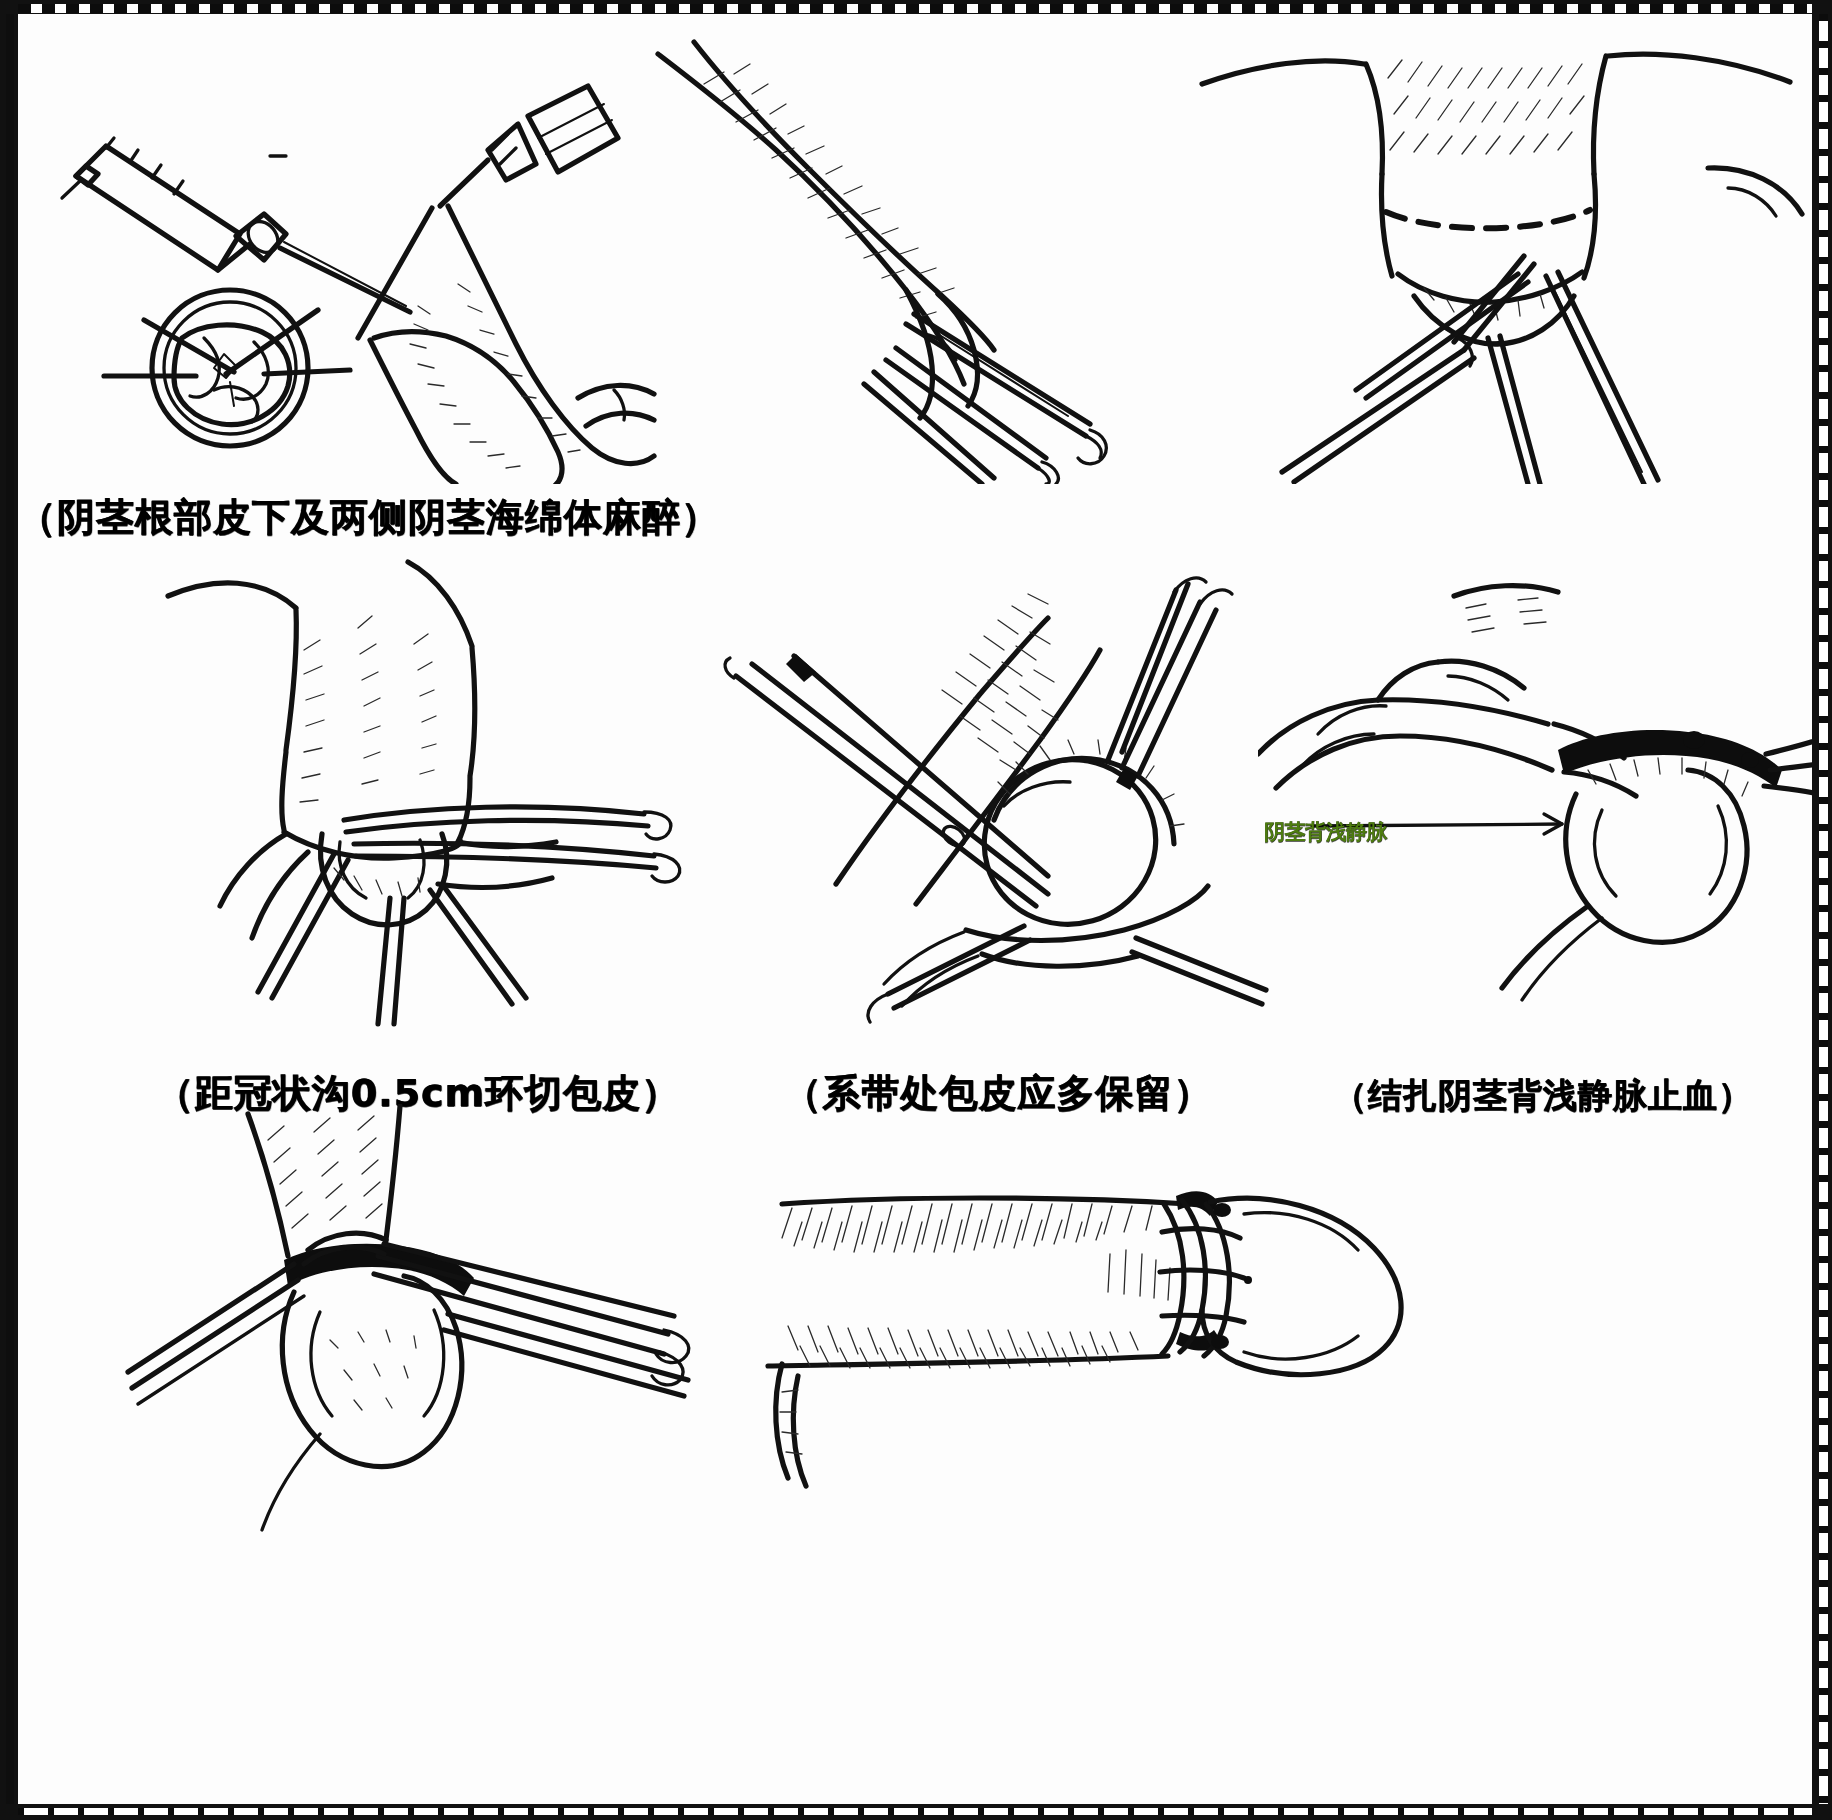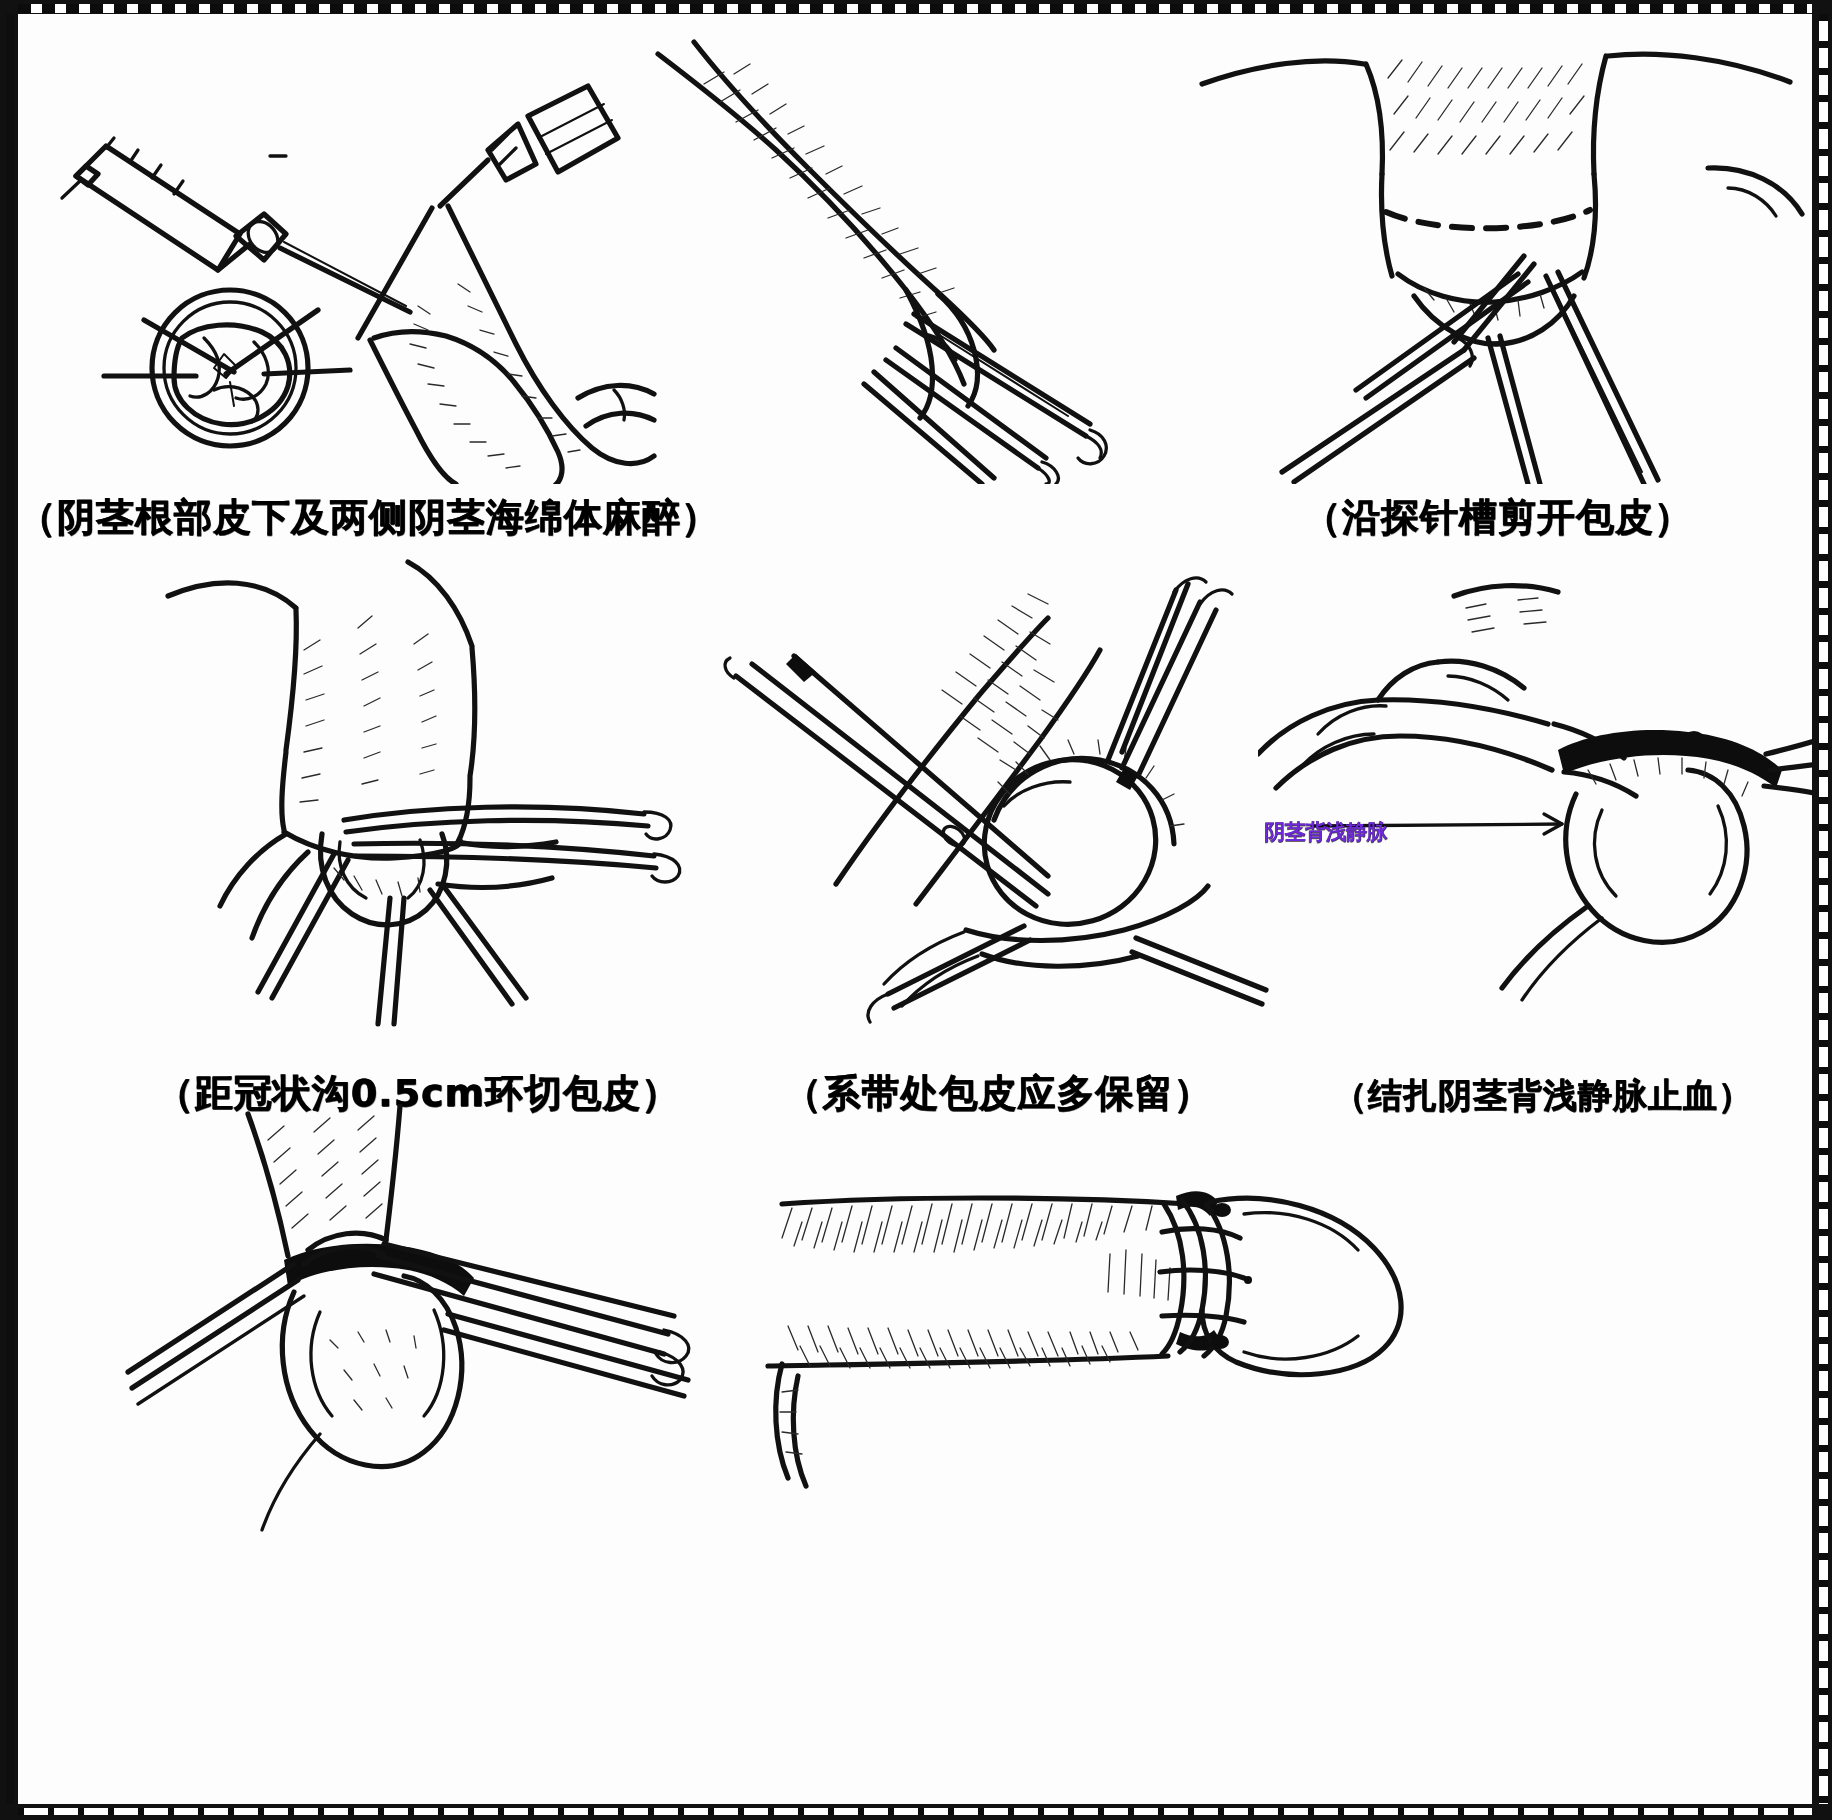--- a/index.html
+++ b/index.html
@@ -99,21 +99,21 @@
       1.1px 0.6px 0 rgba(0,0,0,0.25);
     filter: contrast(1.25);
   }
   .panel-caption.small { font-size: 34px; }
 
   
   .annot {
     position: absolute;
     font-size: 21px;
     font-weight: 700;
-    color: #6d28d9;
+    color: #4d7c0f;
     white-space: nowrap;
     text-shadow: 0.5px 0 0 rgba(0,0,0,0.7), 0 0.5px 0 rgba(0,0,0,0.6);
     letter-spacing: -0.5px;
   }
 
   
   .ink       { fill: none; stroke: #111111; stroke-linecap: round; stroke-linejoin: round; }
   .ink-thick { stroke-width: 5.2; }
   .ink-med   { stroke-width: 3.3; }
   .ink-thin  { stroke-width: 2.0; }
@@ -291,21 +291,20 @@
               <path class="ink ink-thin" d="M366,252 L454,434"></path>
 
               <path class="ink ink-thick" d="M300,300 L340,446"></path>
               <path class="ink ink-thick" d="M312,298 L352,446"></path>
 
               <path class="ink ink-thick" d="M520,130 C560,128 596,146 614,176"></path>
               <path class="ink ink-med" d="M540,150 C560,150 578,162 588,178"></path>
             </g>
           </svg>
         </div>
-        <div class="panel-caption">（沿探针槽剪开包皮）</div>
       </div>
 
       <div class="panel" style="left:90px;top:540px;width:620px;height:560px;">
         <div class="panel-art">
           <svg viewBox="0 0 620 506" preserveAspectRatio="xMidYMid meet">
             <g class="ink ink-med">
 
               <path class="ink ink-thick" d="M60,42 C108,22 154,24 188,54"></path>
               <path class="ink ink-thick" d="M300,8 C330,24 352,56 364,92"></path>
               <path class="ink ink-thick" d="M188,56 C190,102 184,152 178,196"></path>

